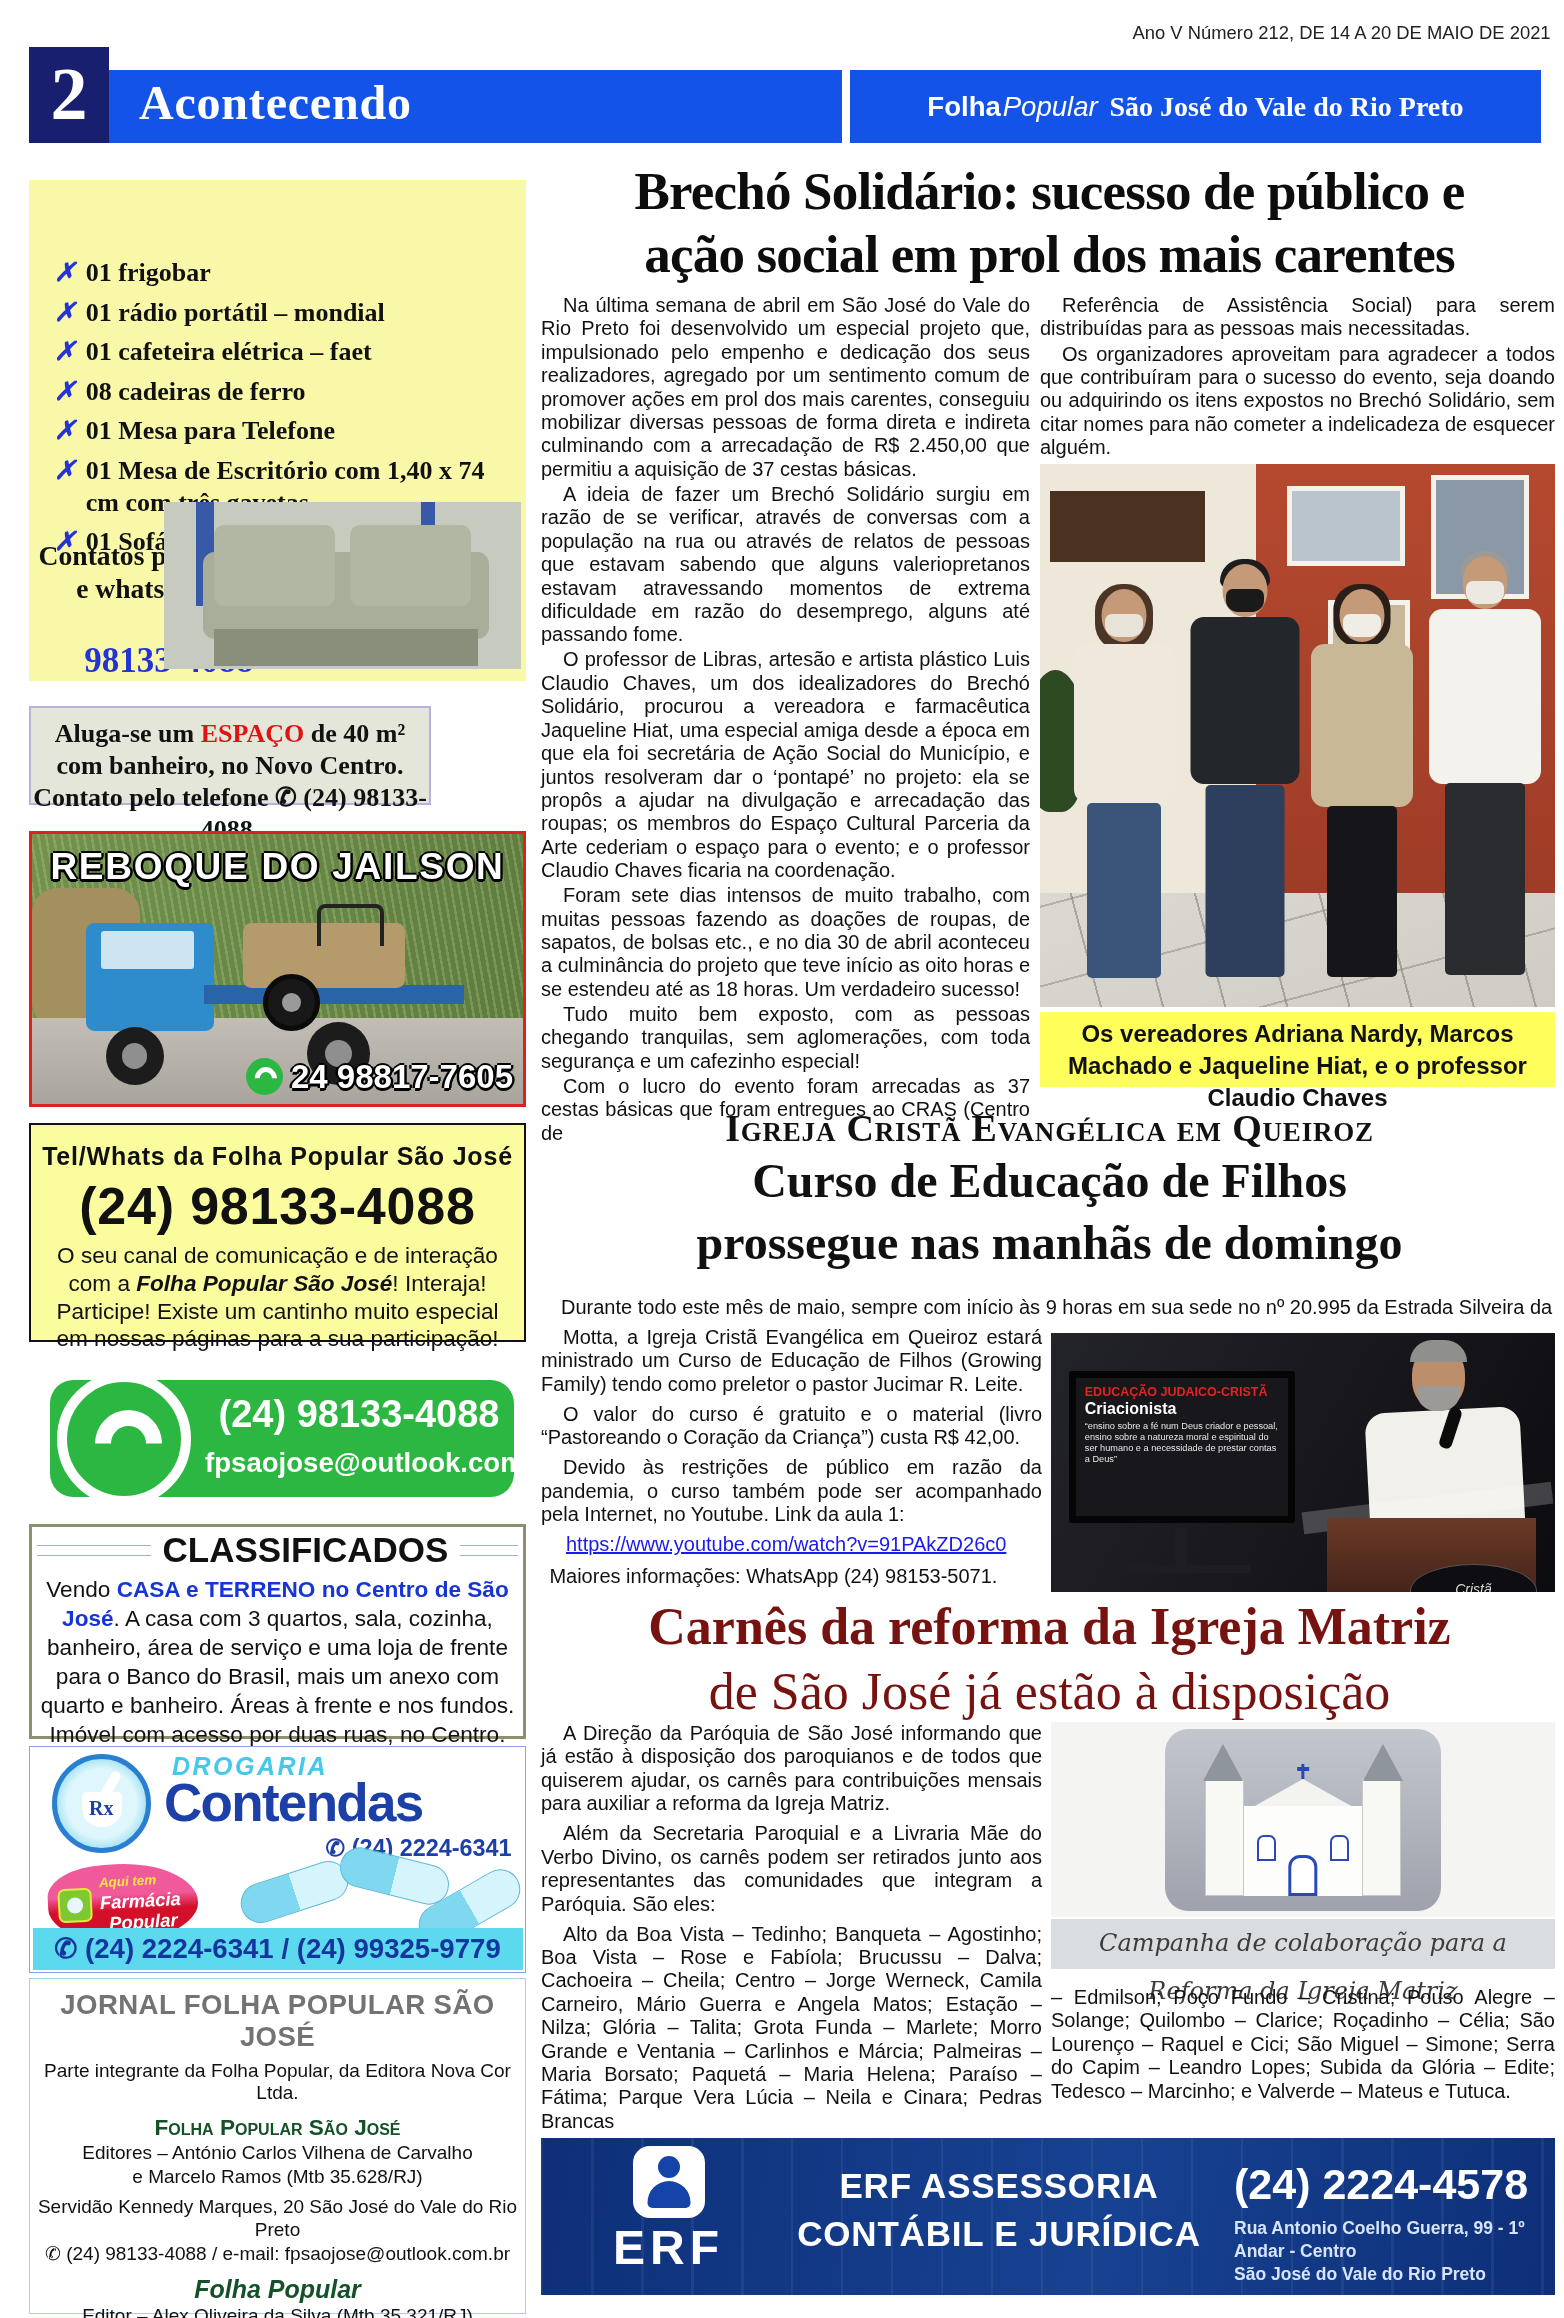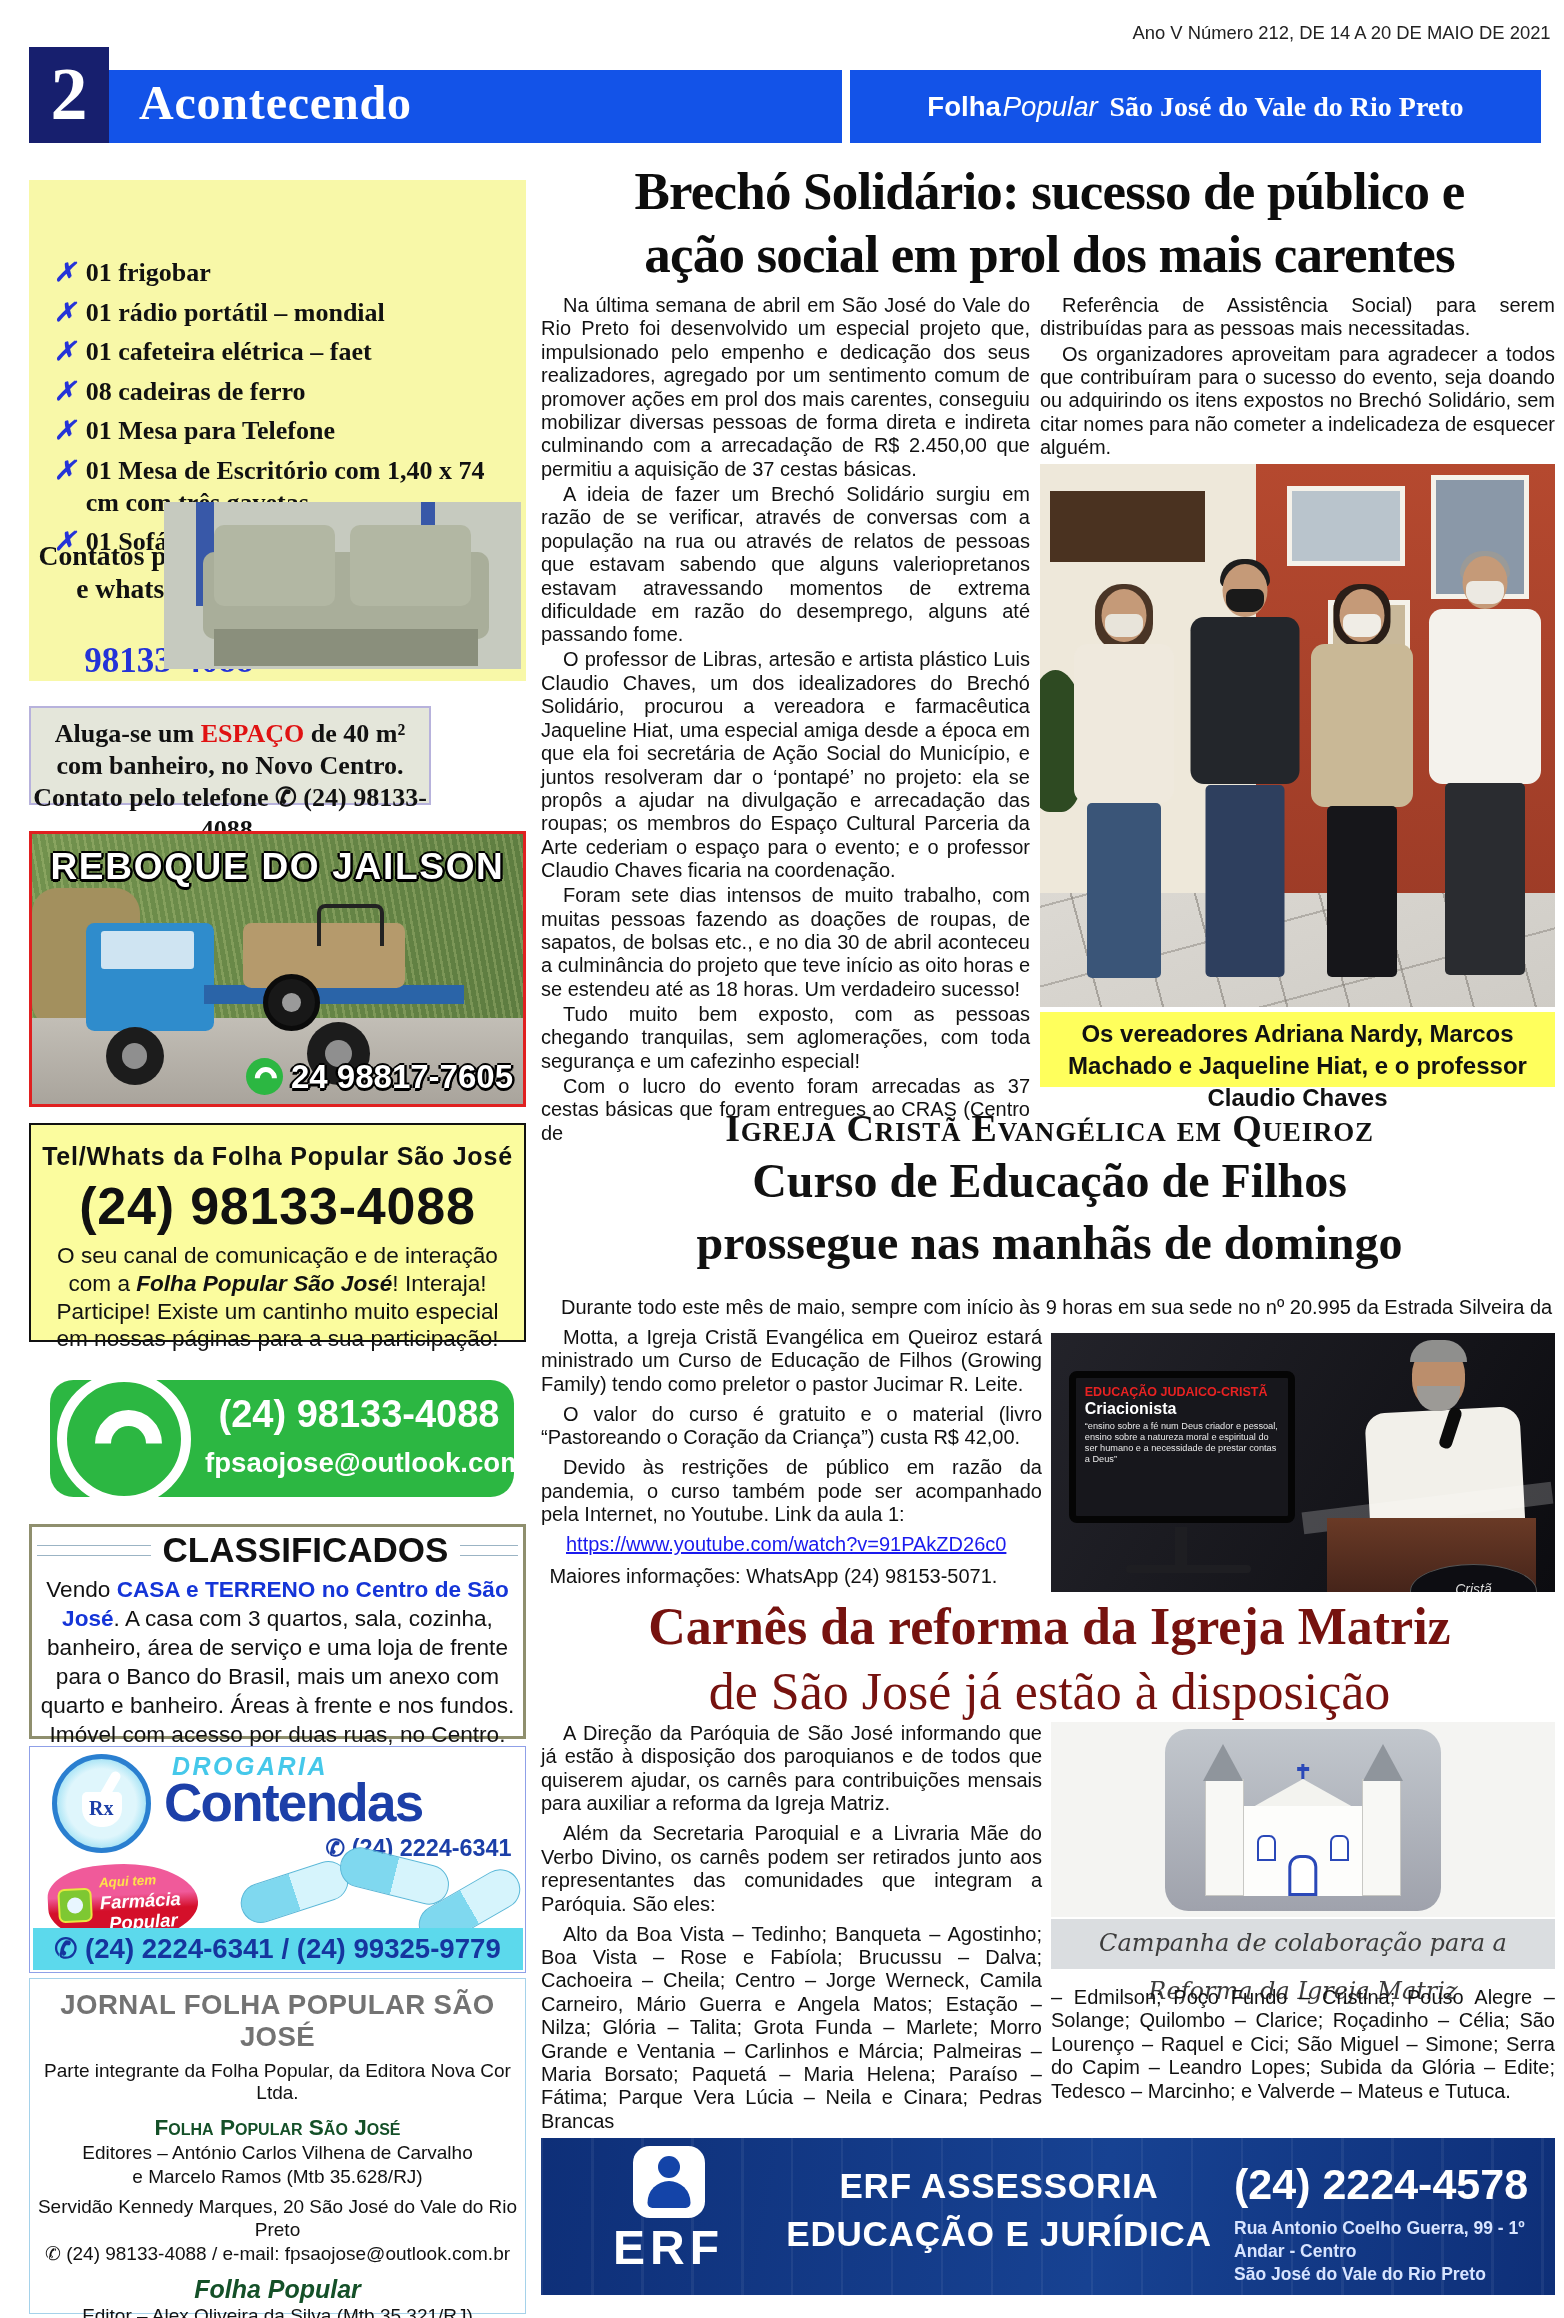--- a/index.html
+++ b/index.html
@@ -148,21 +148,21 @@
   .igreja-headline1{left:539px;top:1153px;width:1021px;text-align:center;
     font-family:"Liberation Serif",serif;font-weight:900;font-size:48px;}
   .igreja-headline2{left:539px;top:1215px;width:1021px;text-align:center;
     font-family:"Liberation Serif",serif;font-weight:900;font-size:48px;}
   .igreja-lead{left:541px;top:1296px;width:1014px;font-size:20px;line-height:23.4px;text-align:justify;text-indent:20px;}
   .i-col{left:541px;top:1326px;width:501px;}
   .i-col p{margin:0 0 6.7px 0;font-size:20px;line-height:23.4px;text-align:justify;text-indent:22px;}
   .yt-link{display:block;margin:3.3px 0 8.4px 25px;color:#1a1aee;text-decoration:underline;font-size:20px;}
   
   .igreja-photo{left:1051px;top:1333px;width:504px;height:259px;background:linear-gradient(120deg,#23232a,#0c0c10);overflow:hidden;}
-  .tv{position:absolute;left:18.4px;top:38px;width:226px;height:152px;background:#17171c;border:7.5px solid #050505;border-radius:8px;box-sizing:border-box;padding:6.7px 8.4px;}
+  .tv{position:absolute;left:18.4px;top:38px;width:226px;height:152px;background:#17171c;border:7.5px solid #050505;border-radius:3px;box-sizing:border-box;padding:6.7px 8.4px;}
   .tv-title{color:#e82222;font-weight:bold;font-size:12.5px;}
   .tv-sub{color:#fff;font-weight:bold;font-size:16px;margin-top:1.7px;}
   .tv-quote{color:#e8e8e8;font-size:9.2px;line-height:11px;margin-top:2.5px;}
   .tv-pole{position:absolute;left:124px;top:194px;width:11.7px;height:40px;background:#1e1e22;}
   .tv-base{position:absolute;left:75px;top:232px;width:125px;height:8.4px;background:#1e1e22;border-radius:4.2px;}
   .man-shirt{position:absolute;left:317px;top:77px;width:155px;height:142px;background:#f2f0ea;border-radius:20px;transform:rotate(-3deg);}
   .man-head{position:absolute;left:361px;top:13.4px;width:53px;height:63px;background:#bb8e6c;border-radius:45%;}
   .man-hair{position:absolute;left:359px;top:6.7px;width:57px;height:22px;background:#8f8f8d;border-radius:25px 25px 0 0;}
   .man-beard{position:absolute;left:366px;top:53px;width:43px;height:25px;background:#9c9a96;border-radius:0 0 18.4px 18.4px;}
   .man-mic{position:absolute;left:393px;top:74px;width:12.5px;height:42px;background:#0c0c0c;border-radius:5.8px;transform:rotate(18deg);}
@@ -463,21 +463,21 @@
   <div class="abs erf-banner">
     <div class="erf-logo">
       <div class="erf-icon">
         <div class="erf-icon-head"></div>
         <div class="erf-icon-body"></div>
       </div>
       <div class="erf-logo-text">ERF</div>
     </div>
     <div class="erf-center">
       <div class="erf-name1">ERF ASSESSORIA</div>
-      <div class="erf-name2">EDUCAÇÃO E JURÍDICA</div>
+      <div class="erf-name2">CONTÁBIL E JURÍDICA</div>
     </div>
     <div class="erf-right">
       <div class="erf-phone">(24) 2224-4578</div>
       <div class="erf-addr">
         <div>Rua Antonio Coelho Guerra, 99 - 1º Andar - Centro</div>
         <div>São José do Vale do Rio Preto</div>
       </div>
     </div>
   </div>
 

